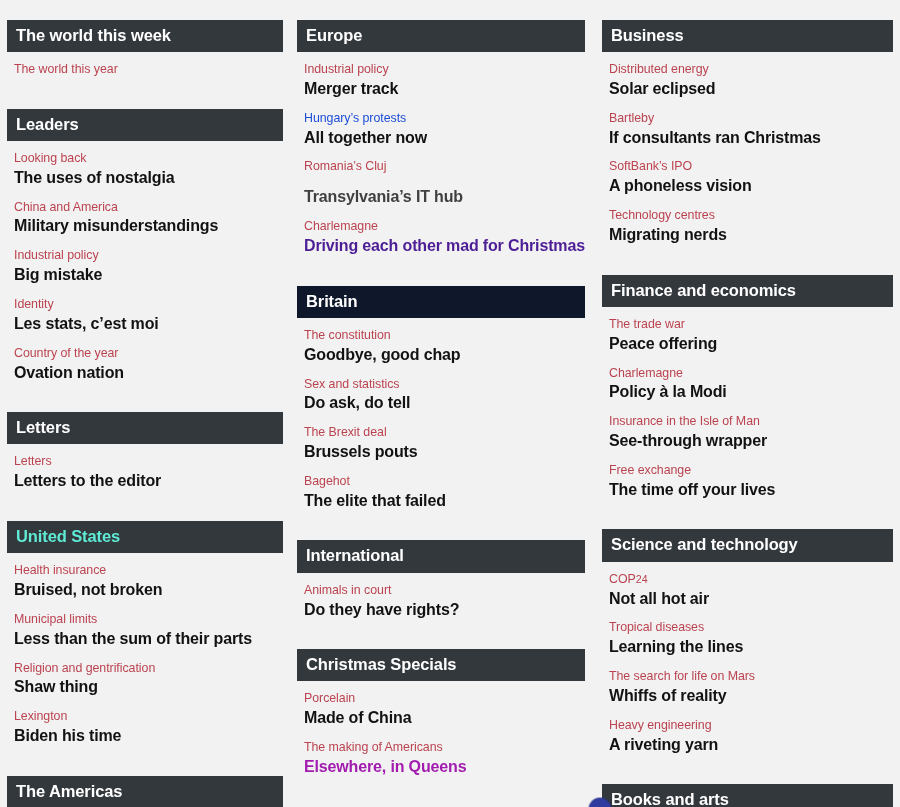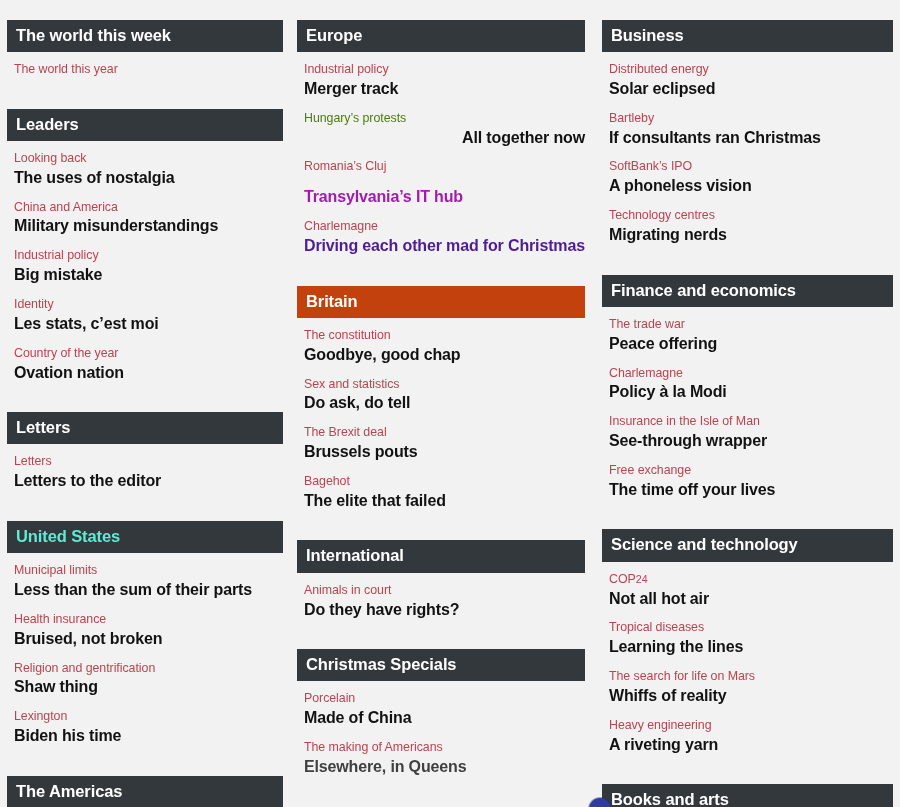--- a/index.html
+++ b/index.html
@@ -140,28 +140,28 @@
           <li class="article">
             <a class="kicker" style="color: rgb(187, 67, 80);">Letters</a>
             <a class="headline" style="color: rgb(18, 18, 18);">Letters to the editor</a>
           </li>
         </ul>
       </section>
       <section class="section">
         <h2 class="section-header" style="background: rgb(51, 56, 61); color: #5eead4;">United States</h2>
         <ul class="article-list">
           <li class="article">
+            <a class="kicker" style="color: rgb(187, 67, 80);">Health insurance</a>
+            <a class="headline" style="color: rgb(18, 18, 18);">Bruised, not broken</a>
+          </li>
+          <li class="article">
             <a class="kicker" style="color: rgb(187, 67, 80);">Municipal limits</a>
             <a class="headline" style="color: rgb(18, 18, 18);">Less than the sum of their parts</a>
           </li>
           <li class="article">
-            <a class="kicker" style="color: rgb(187, 67, 80);">Health insurance</a>
-            <a class="headline" style="color: rgb(18, 18, 18);">Bruised, not broken</a>
-          </li>
-          <li class="article">
             <a class="kicker" style="color: rgb(187, 67, 80);">Religion and gentrification</a>
             <a class="headline" style="color: rgb(18, 18, 18);">Shaw thing</a>
           </li>
           <li class="article">
             <a class="kicker" style="color: rgb(187, 67, 80);">Lexington</a>
             <a class="headline" style="color: rgb(18, 18, 18);">Biden his time</a>
           </li>
         </ul>
       </section>
       <section class="section">
@@ -170,35 +170,35 @@
     </div>
     <div class="column col-2">
       <section class="section">
         <h2 class="section-header" style="background: rgb(51, 56, 61); color: rgb(255, 255, 255);">Europe</h2>
         <ul class="article-list">
           <li class="article">
             <a class="kicker" style="color: rgb(187, 67, 80);">Industrial policy</a>
             <a class="headline" style="color: rgb(18, 18, 18);">Merger track</a>
           </li>
           <li class="article">
-            <a class="kicker" style="color: #4d7c0f;">Hungary’s protests</a>
-            <a class="headline" style="color: rgb(18, 18, 18); text-align: right;">All together now</a>
+            <a class="kicker" style="color: #1d4ed8;">Hungary’s protests</a>
+            <a class="headline" style="color: rgb(18, 18, 18);">All together now</a>
           </li>
           <li class="article">
             <a class="kicker" style="color: rgb(187, 67, 80);">Romania’s Cluj</a>
-            <a class="headline" style="color: #a21caf; margin-top: 12px;">Transylvania’s IT hub</a>
+            <a class="headline" style="color: #404040; margin-top: 12px;">Transylvania’s IT hub</a>
           </li>
           <li class="article">
             <a class="kicker" style="color: rgb(187, 67, 80);">Charlemagne</a>
             <a class="headline" style="color: #4c1d95;">Driving each other mad for Christmas</a>
           </li>
         </ul>
       </section>
       <section class="section">
-        <h2 class="section-header" style="background: #c2410c; color: rgb(255, 255, 255);">Britain</h2>
+        <h2 class="section-header" style="background: #0f172a; color: rgb(255, 255, 255);">Britain</h2>
         <ul class="article-list">
           <li class="article">
             <a class="kicker" style="color: rgb(187, 67, 80);">The constitution</a>
             <a class="headline" style="color: rgb(18, 18, 18);">Goodbye, good chap</a>
           </li>
           <li class="article">
             <a class="kicker" style="color: rgb(187, 67, 80);">Sex and statistics</a>
             <a class="headline" style="color: rgb(18, 18, 18);">Do ask, do tell</a>
           </li>
           <li class="article">
@@ -222,21 +222,21 @@
       </section>
       <section class="section">
         <h2 class="section-header" style="background: rgb(51, 56, 61); color: rgb(255, 255, 255);">Christmas Specials</h2>
         <ul class="article-list">
           <li class="article">
             <a class="kicker" style="color: rgb(187, 67, 80);">Porcelain</a>
             <a class="headline" style="color: rgb(18, 18, 18);">Made of China</a>
           </li>
           <li class="article">
             <a class="kicker" style="color: rgb(187, 67, 80);">The making of Americans</a>
-            <a class="headline" style="color: #404040;">Elsewhere, in Queens</a>
+            <a class="headline" style="color: #a21caf;">Elsewhere, in Queens</a>
           </li>
         </ul>
       </section>
     </div>
     <div class="column col-3">
       <section class="section">
         <h2 class="section-header" style="background: rgb(51, 56, 61); color: rgb(255, 255, 255);">Business</h2>
         <ul class="article-list">
           <li class="article">
             <a class="kicker" style="color: rgb(187, 67, 80);">Distributed energy</a>

